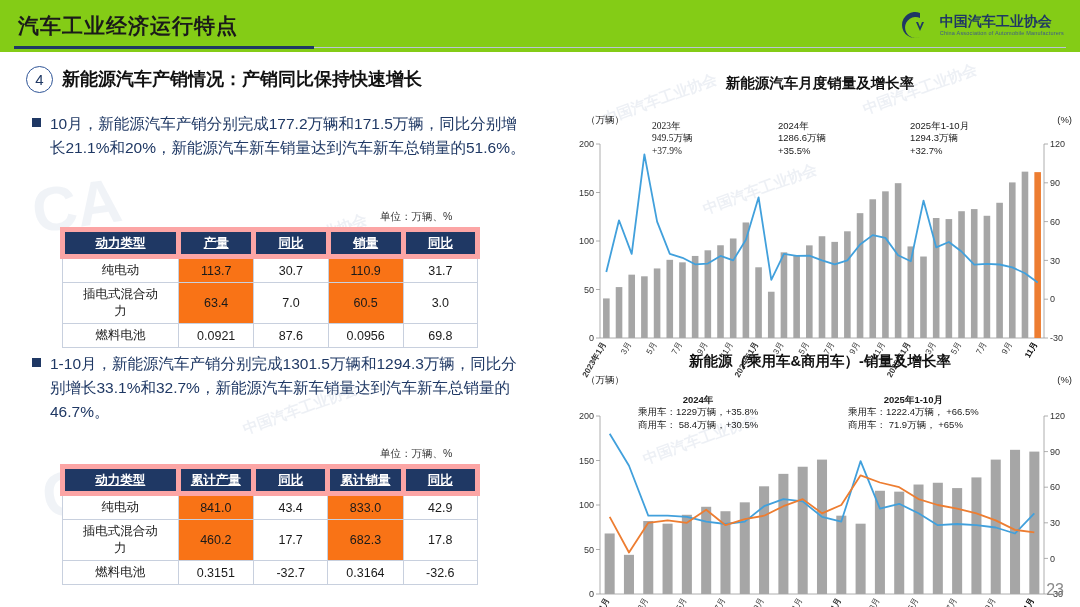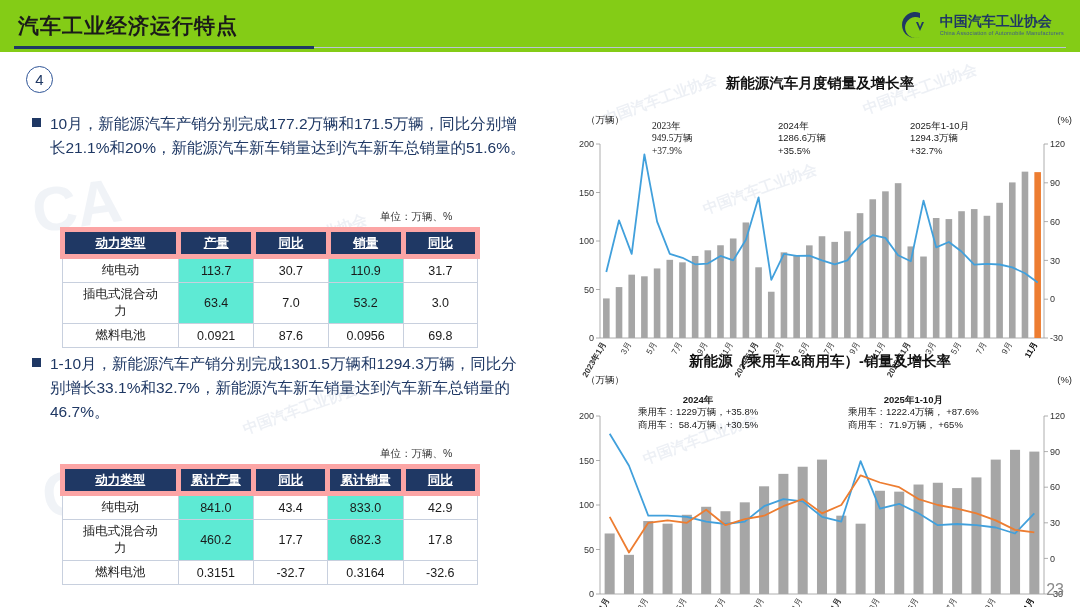--- a/index.html
+++ b/index.html
@@ -75,21 +75,21 @@
     background: #1f3864; color: #fff; font-weight: bold;
     border: 5px solid #fca5a5; padding: 4px 2px; text-align: center;
     line-height: 1.15;
     text-decoration: underline;
   }
   table.data td {
     border: 1px solid #c8d0de; padding: 3px 18px; text-align: center;
     color: #1a1a1a; background: #ffffff;
   }
   table.data td.rowhead { font-weight: normal; }
-  table.data td.hl { background: #5eead4; }
+  table.data td.hl { background: #f97316; }
   
   #right-col { position: absolute; left: 560px; top: 52px; width: 520px; height: 555px; }
   .chart-title {
     position: absolute; font-size: 14.5px; font-weight: bold; color: #111;
     text-align: center; width: 100%;
   }
   .chart-box { position: absolute; }
   .axis-unit { position: absolute; font-size: 9.5px; color: #222; }
   .annot {
     position: absolute; font-size: 9.5px; color: #1a1a1a; line-height: 1.3;
@@ -136,20 +136,21 @@
 <div class="wm-c" style="left:42px; top:455px;">CA</div>
 <div class="wm" style="left:250px; top:230px;">中国汽车工业协会</div>
 <div class="wm" style="left:240px; top:400px;">中国汽车工业协会</div>
 <div class="wm" style="left:600px; top:90px;">中国汽车工业协会</div>
 <div class="wm" style="left:860px; top:80px;">中国汽车工业协会</div>
 <div class="wm" style="left:700px; top:180px;">中国汽车工业协会</div>
 <div class="wm" style="left:640px; top:430px;">中国汽车工业协会</div>
 
 <div id="left-col">
   <div id="section-badge">4</div>
+  <div id="section-title">新能源汽车产销情况：产销同比保持快速增长</div>
 
   <div class="bullet-row" style="left:32px; top:60px; width:500px;">
     <span class="bullet-square"></span>
     <div class="bullet-text">10月，新能源汽车产销分别完成177.2万辆和171.5万辆，同比分别增长21.1%和20%，新能源汽车新车销量达到汽车新车总销量的51.6%。</div>
   </div>
 
   <div class="unit-label" style="left:380px; top:158px;">单位：万辆、%</div>
 
   <table class="data" id="t1" style="left:60px; top:175px; width:420px;">
     <thead>
@@ -166,21 +167,21 @@
         <td class="rowhead">纯电动</td>
         <td class="hl">113.7</td>
         <td>30.7</td>
         <td class="hl">110.9</td>
         <td>31.7</td>
       </tr>
       <tr>
         <td class="rowhead">插电式混合动力</td>
         <td class="hl">63.4</td>
         <td>7.0</td>
-        <td class="hl">53.2</td>
+        <td class="hl">60.5</td>
         <td>3.0</td>
       </tr>
       <tr>
         <td class="rowhead">燃料电池</td>
         <td>0.0921</td>
         <td>87.6</td>
         <td>0.0956</td>
         <td>69.8</td>
       </tr>
     </tbody>
@@ -339,21 +340,21 @@
   <div class="axis-unit" style="left:26px; top:322px;">（万辆）</div>
   <div class="axis-unit" style="right:8px; top:322px;">(%)</div>
 
   <div class="annot" style="left:78px; top:342px;">
     <div style="font-weight:bold; text-align:center;">2024年</div>
     <div>乘用车：1229万辆，+35.8%</div>
     <div>商用车： 58.4万辆，+30.5%</div>
   </div>
   <div class="annot" style="left:288px; top:342px;">
     <div style="font-weight:bold; text-align:center;">2025年1-10月</div>
-    <div>乘用车：1222.4万辆， +87.6%</div>
+    <div>乘用车：1222.4万辆， +66.5%</div>
     <div>商用车： 71.9万辆， +65%</div>
   </div>
 
   <div class="chart-box" style="left:0px; top:350px;">
     <svg id="svg2" width="520" height="250" viewBox="0 0 520 250">
         <line x1="40" y1="14" x2="40" y2="192" stroke="#9a9a9a" stroke-width="0.8"></line>
         <line x1="484" y1="14" x2="484" y2="192" stroke="#9a9a9a" stroke-width="0.8"></line>
         <line x1="40" y1="192" x2="484" y2="192" stroke="#9a9a9a" stroke-width="0.8"></line>
         <line x1="36" y1="192" x2="40" y2="192" stroke="#9a9a9a" stroke-width="0.8"></line>
         <text x="34" y="195.2" text-anchor="end" font-size="9" fill="#333" font-family="&quot;Liberation Sans&quot;, sans-serif">0</text>

